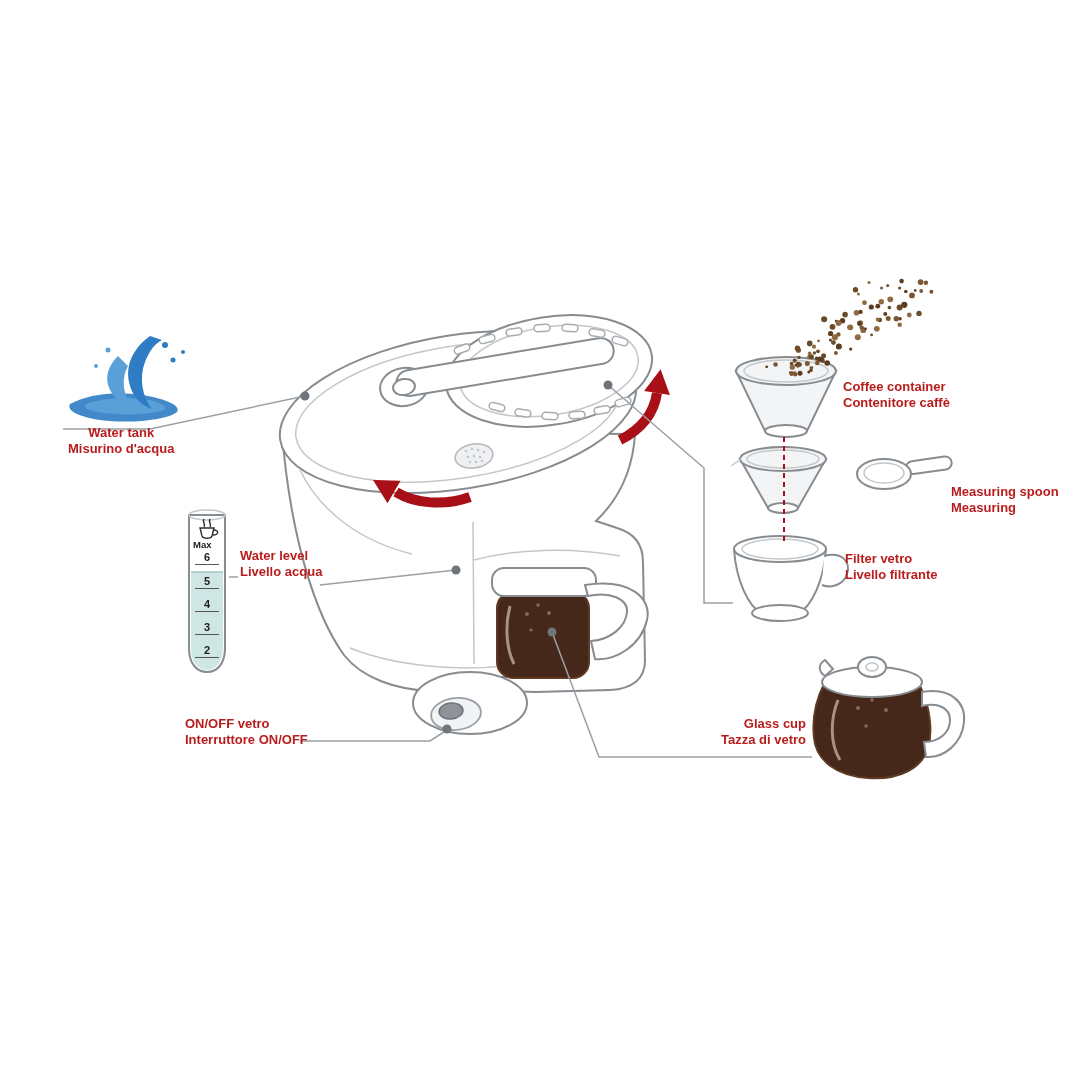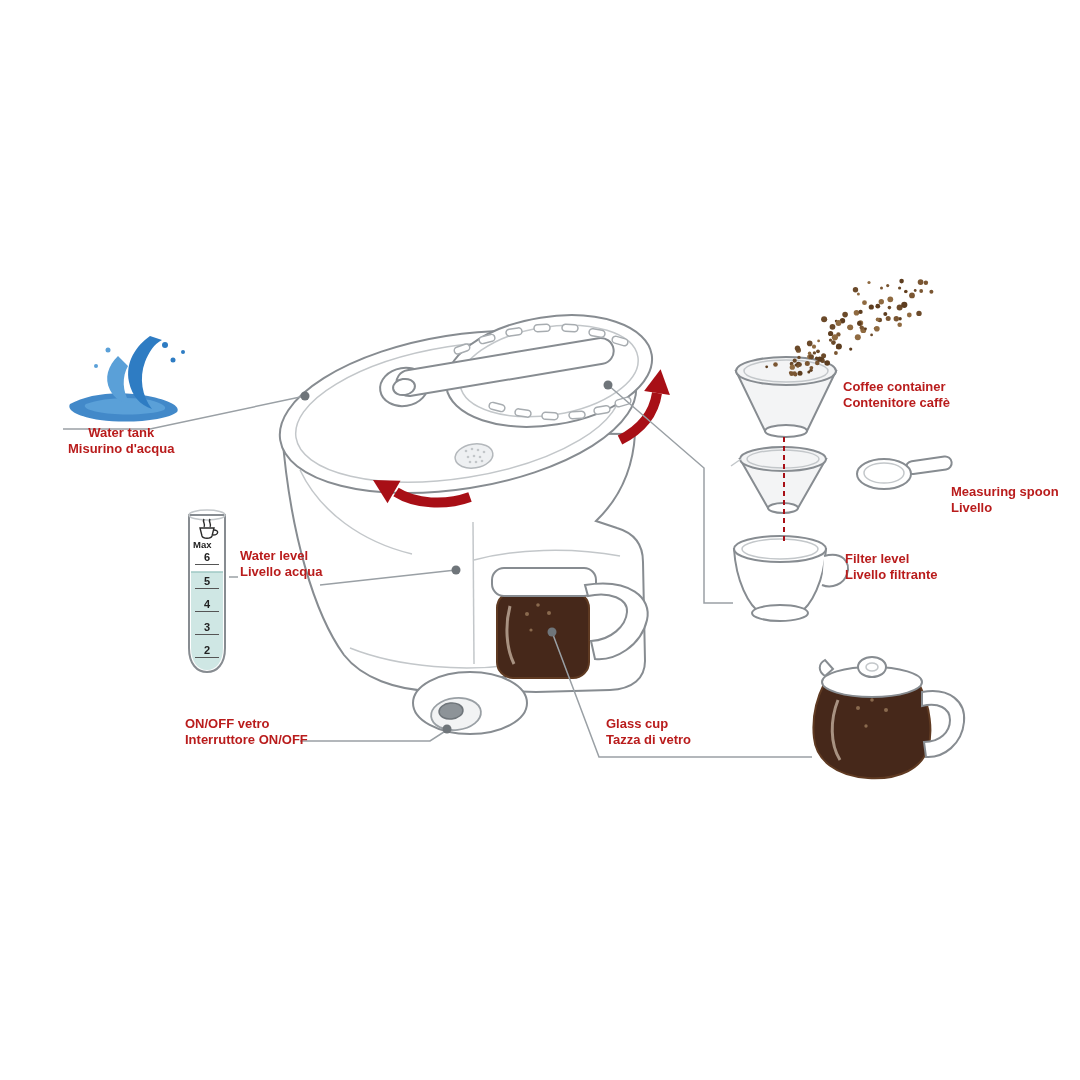--- a/index.html
+++ b/index.html
@@ -1,21 +1,21 @@
 <!DOCTYPE html>
 <html style="--accent_red: #a80f16; --line_gray: #878c91; --light_line: #c3c7ca; --coffee_brown: #46281a; --water_blue: #2e7cc3; --gauge_water: #cfe7e4;"><head>
 <meta charset="utf-8">
 <style>
   html,body{margin:0;padding:0;background:#fff;}
   .stage{position:relative;width:1080px;height:1080px;background:#fff;overflow:hidden;
          font-family:"Liberation Sans",sans-serif;}
   svg{position:absolute;left:0;top:0;}
   .label{position:absolute;font:bold 13px/16px "Liberation Sans",sans-serif;color:#b91c1c;white-space:nowrap;}
   .label span{display:block;}
-  .label.right{}
+  .label.right{text-align:right;}
   
   .outline{fill:#ffffff;stroke:var(--line_gray,#878c91);stroke-width:2;}
   .shaded{fill:#f3f4f5;stroke:var(--line_gray,#878c91);stroke-width:2;}
   .thin{stroke:var(--light_line,#c3c7ca);stroke-width:1.5;fill:none;}
   .leader{stroke:#9aa0a5;stroke-width:1.5;fill:none;}
   .dot{fill:#6f757a;}
   .redfill{fill:var(--accent_red,#a80f16);}
   .redstroke{stroke:var(--accent_red,#a80f16);stroke-width:10;fill:none;}
   .dashred{stroke:var(--accent_red,#a80f16);stroke-width:2;fill:none;stroke-dasharray:5 4;}
   .brown{fill:var(--coffee_brown,#46281a);stroke:#5f3a22;stroke-width:2;}
@@ -320,25 +320,25 @@
     <span>Interruttore ON/OFF</span>
   </div>
 
   <div class="label" style="left:843px;top:379px;">
     <span>Coffee container</span>
     <span>Contenitore caffè</span>
   </div>
 
   <div class="label" style="left:907px;top:484px;margin-left:44px;">
     <span>Measuring spoon</span>
-    <span>Livello</span>
+    <span>Measuring</span>
   </div>
 
   <div class="label" style="left:845px;top:551px;">
-    <span>Filter level</span>
+    <span>Filter vetro</span>
     <span>Livello filtrante</span>
   </div>
 
   <div class="label right" style="left:606px;top:716px;width:200px;">
     <span>Glass cup</span>
     <span>Tazza di vetro</span>
   </div>
 
   <div class="gauge-max">Max</div>
   <div>

